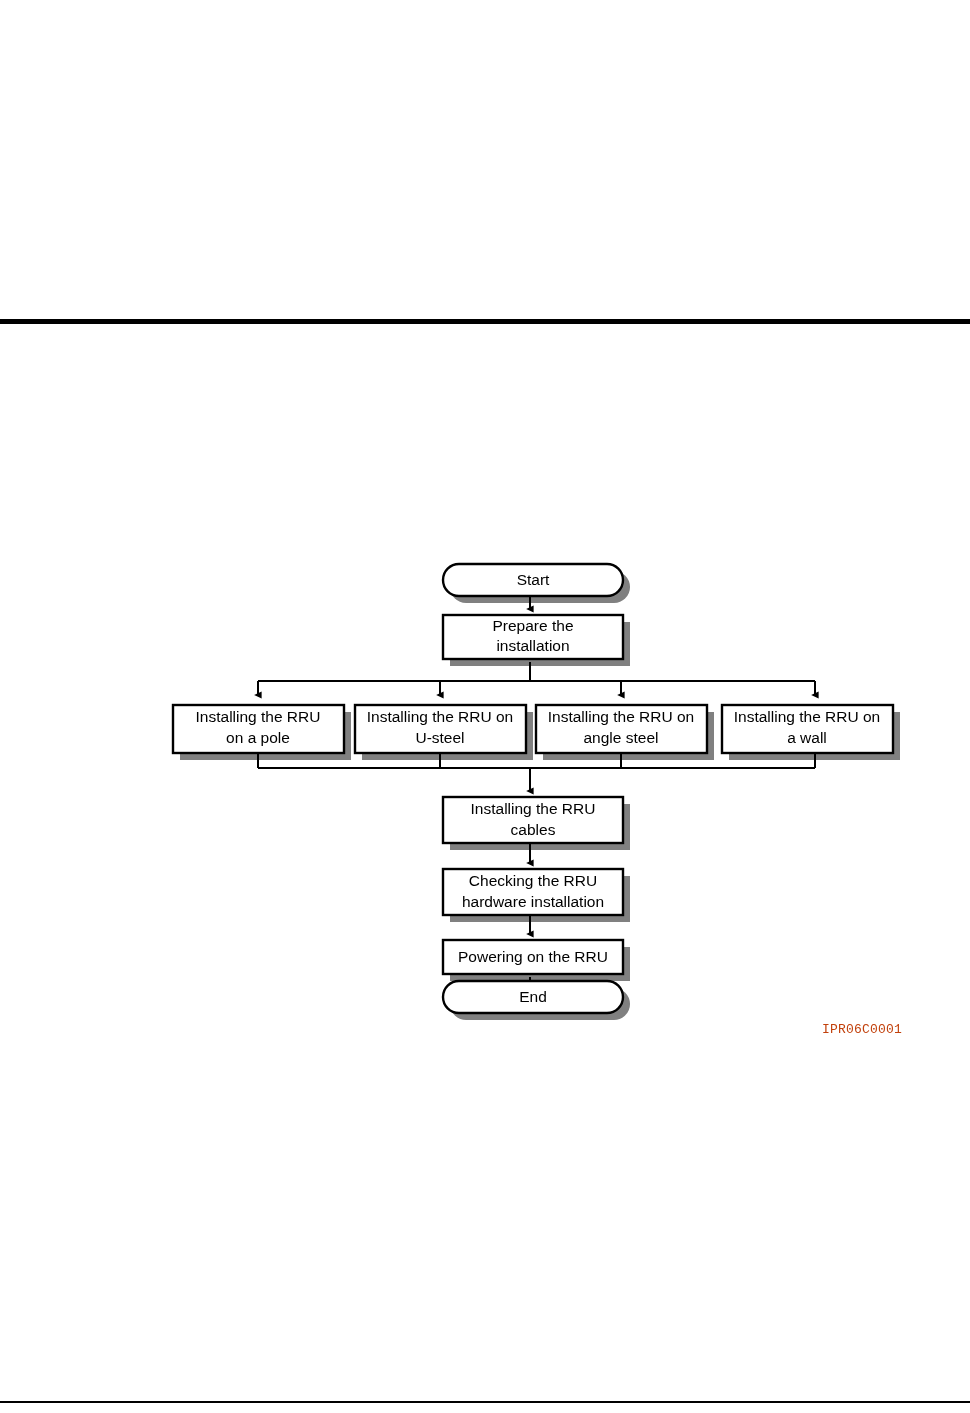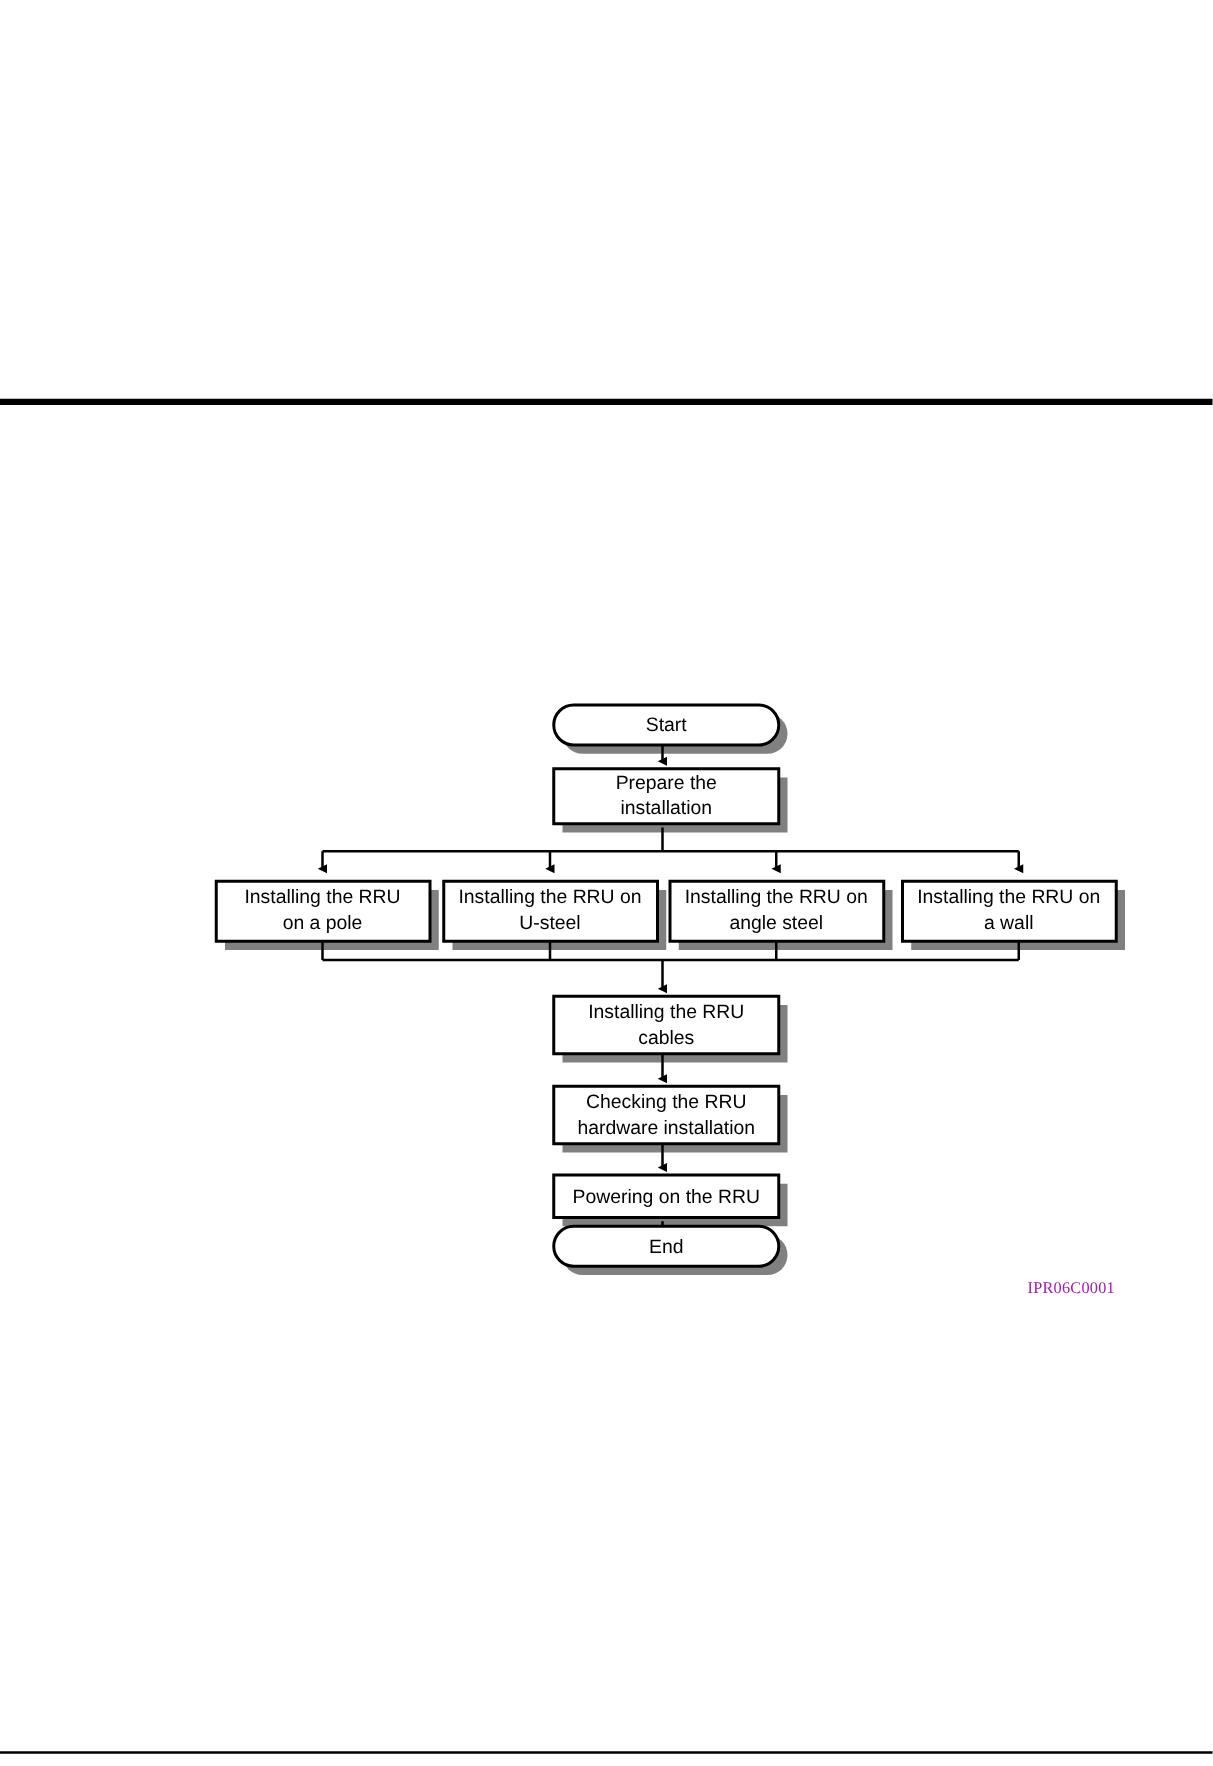--- a/index.html
+++ b/index.html
@@ -50,23 +50,23 @@
     font-family: "Liberation Sans", sans-serif;
     font-size: 15.5px;
     fill: #000000;
     text-anchor: middle;
     dominant-baseline: middle;
   }
   .fig-id {
     position: absolute;
     left: 822px;
     top: 1022px;
-    font-family: Liberation Serif, serif;
+    font-family: Liberation Mono, monospace;
     font-size: 13px;
-    color: #a21caf;
+    color: #c2410c;
     letter-spacing: 0.2px;
     white-space: nowrap;
   }
 </style>
 </head>
 <body>
 
 <div class="page">
 
   <div class="rule-top"></div>

